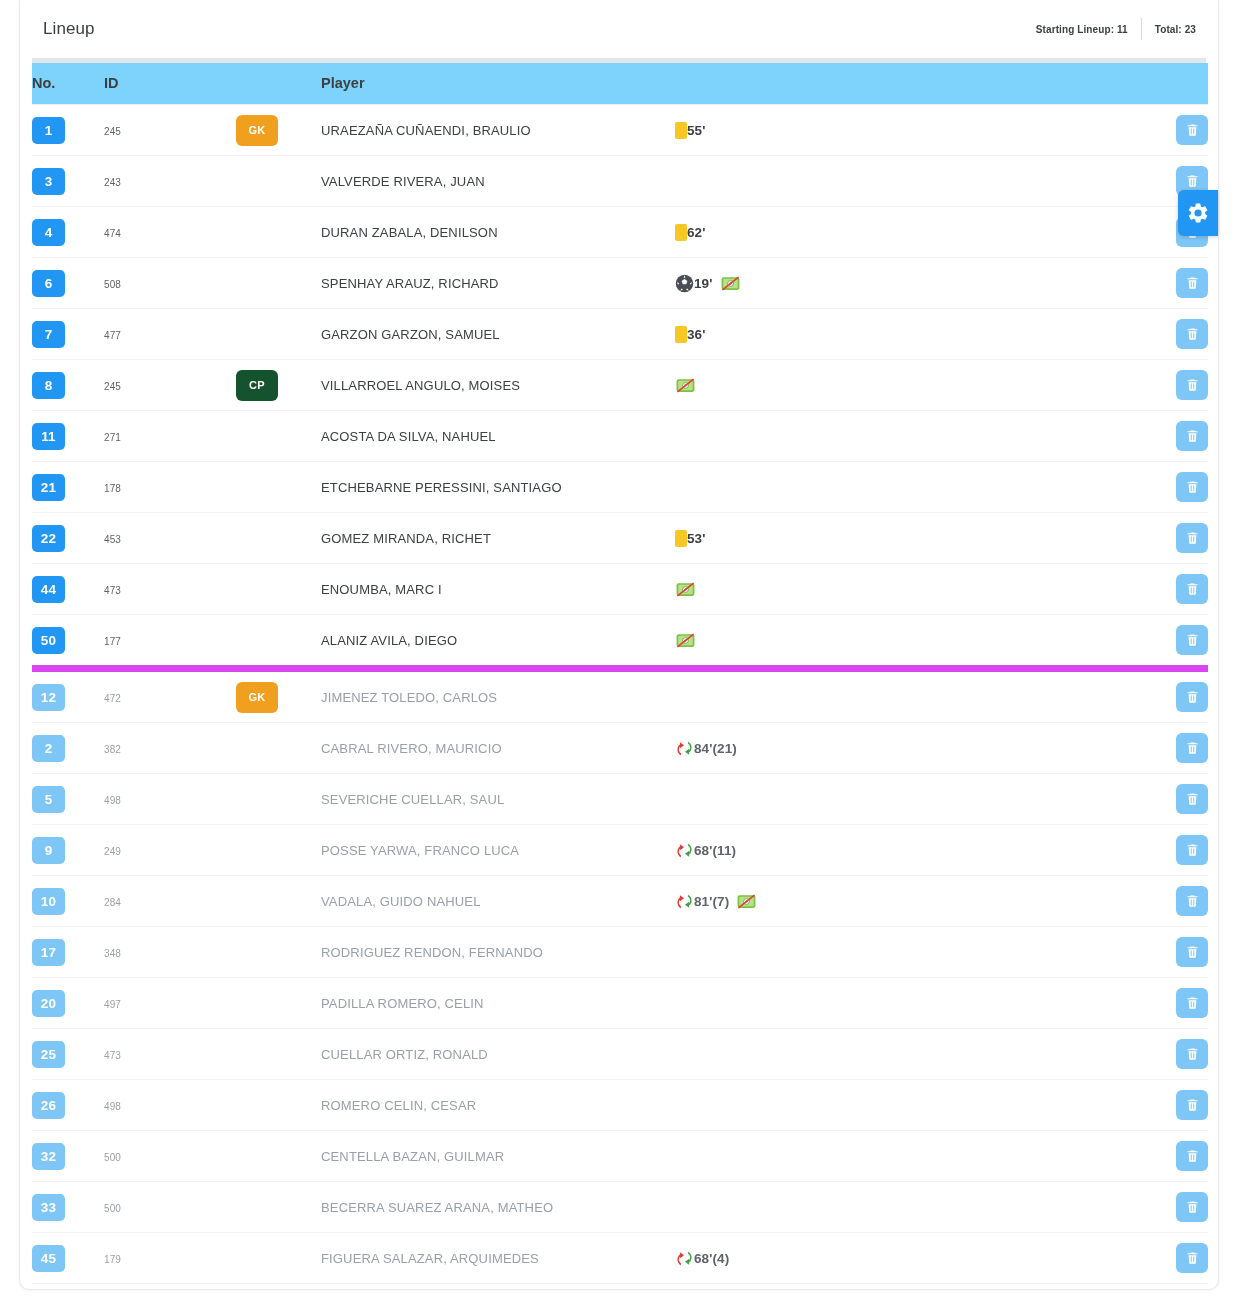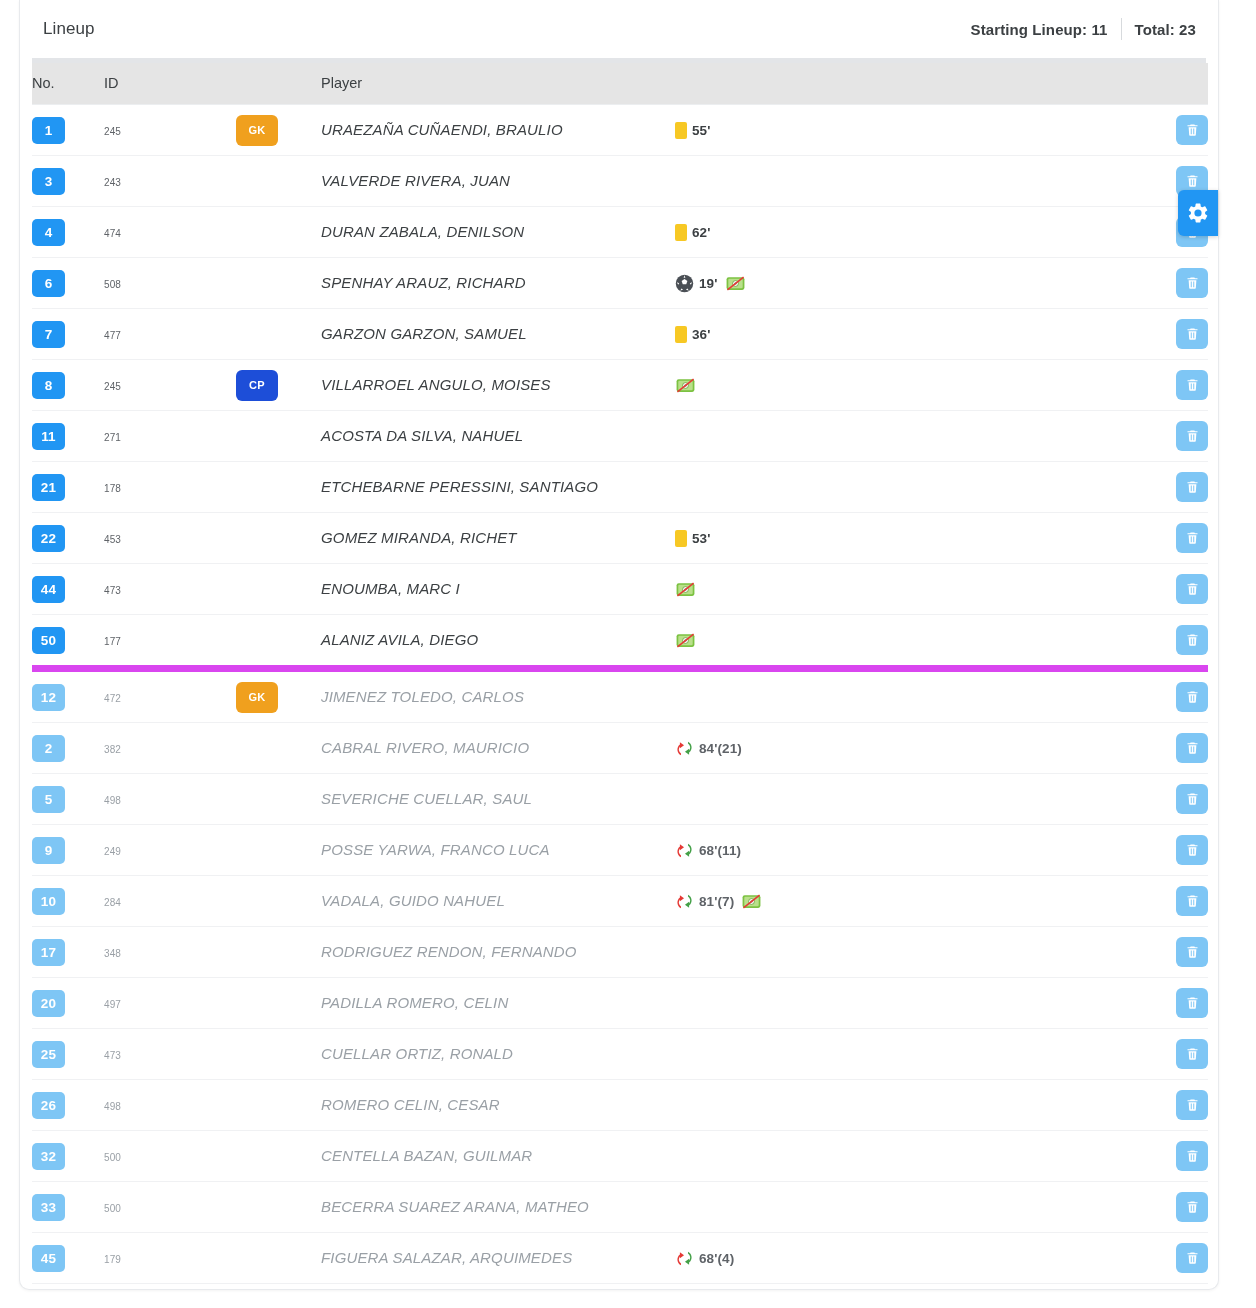--- a/index.html
+++ b/index.html
@@ -38,21 +38,21 @@
   }
   .card-title {
     font-size: 17px;
     color: #3c4043;
     font-weight: 400;
     letter-spacing: 0.1px;
   }
   .header-counts {
     display: flex;
     align-items: center;
-    font-size: 15px;
+    font-size: 10px;
     color: #3c4043;
     font-weight: bold;
     letter-spacing: 0.1px;
   }
   .count-sep {
     display: inline-block;
     width: 1px;
     height: 22px;
     background: #d7dadd;
     margin: 0 13px;
@@ -67,23 +67,23 @@
   }
   table.lineup {
     width: 100%;
     border-collapse: collapse;
     table-layout: fixed;
   }
   table.lineup th {
     text-align: left;
     font-size: 14.5px;
     color: #3c4043;
-    font-weight: normal;
+    font-weight: bold;
     padding: 12px 0 13px 0;
-    background: #e5e5e5;
+    background: #7dd3fc;
     border-bottom: 1px solid #eceef0;
   }
   table.lineup td {
     padding: 0;
     border-bottom: 1px solid #f0f1f3;
     height: 50px;
     vertical-align: middle;
   }
   tr.row-subs-start > td {
     border-top: 7px solid #d946ef;
@@ -128,42 +128,40 @@
     justify-content: center;
     width: 42px;
     height: 31px;
     border-radius: 6px;
     color: #ffffff;
     font-size: 11px;
     font-weight: bold;
     letter-spacing: 0.3px;
   }
   .pos-badge.gk { background: #f0a01e; }
-  .pos-badge.cp { background: #1d4ed8; }
+  .pos-badge.cp { background: #14532d; }
 
   .player-name {
-    font-size: 15px;
+    font-size: 13px;
     color: #3c4043;
     letter-spacing: 0.15px;
     white-space: nowrap;
     overflow: hidden;
-    font-style: italic;
   }
   .player-name.sub { color: #9aa0a6; }
 
   .events {
     display: flex;
     align-items: center;
     gap: 7px;
     padding-left: 4px;
   }
   .event-group {
     display: inline-flex;
     align-items: center;
-    gap: 5px;
   }
   .event-time {
     font-size: 13.5px;
     color: #3c4043;
     font-weight: bold;
     letter-spacing: 0.1px;
   }
   .event-time.sub { color: #5f6368; }
 
   .icon-ycard {

